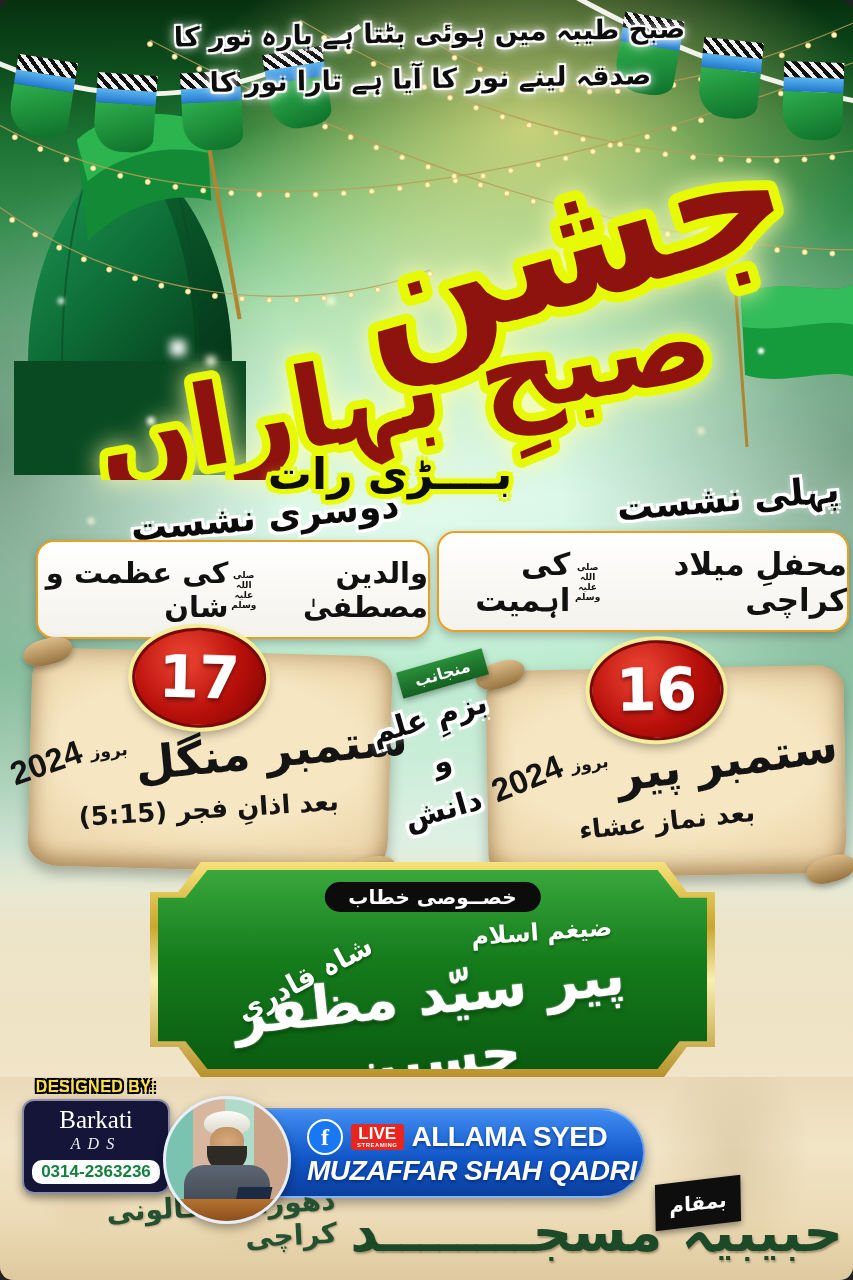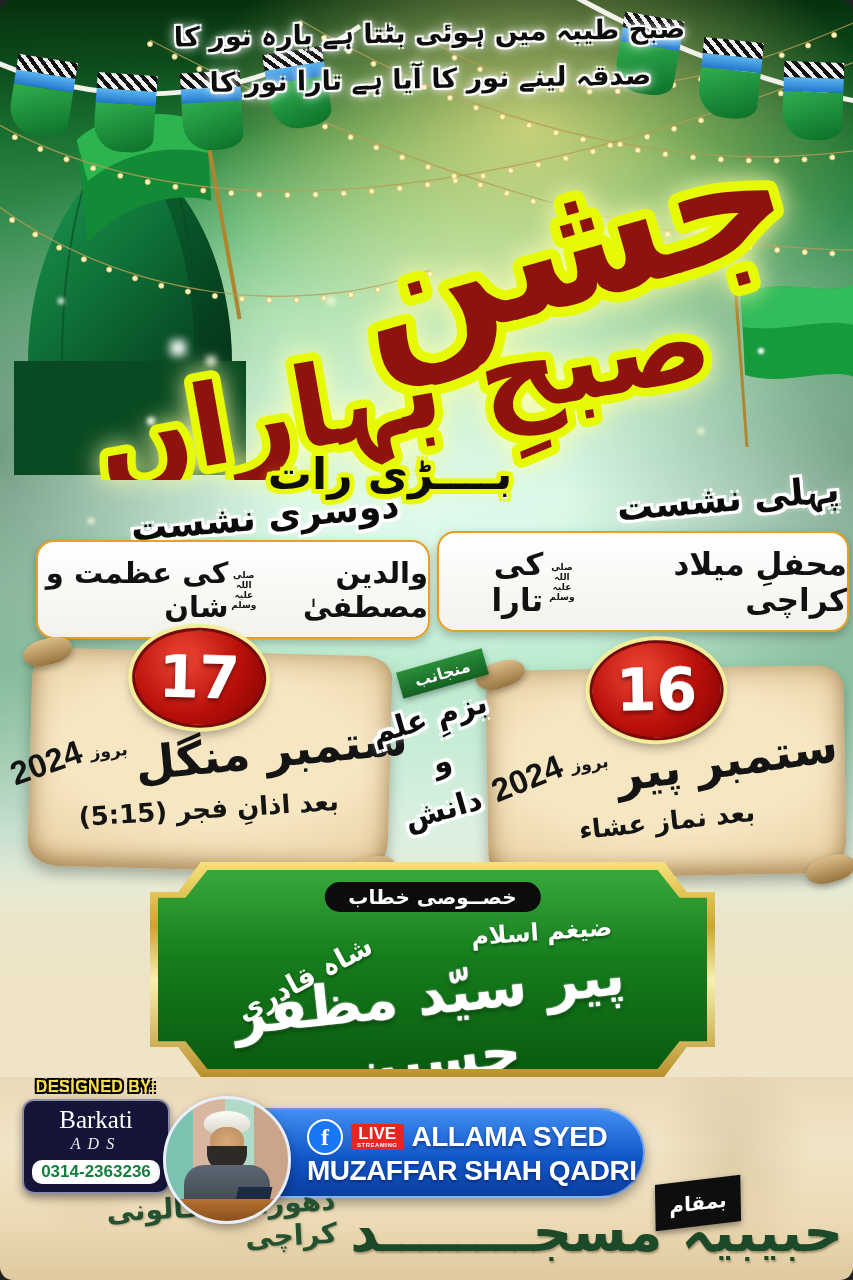--- a/index.html
+++ b/index.html
@@ -135,21 +135,21 @@
     font-family:"Liberation Sans",sans-serif;}
   .lb-row{display:flex;align-items:center;gap:8px;}
   .fb{width:32px;height:32px;border-radius:50%;background:#1877f2;border:2px solid #fff;
     color:#fff;font-family:"Liberation Serif",serif;font-weight:bold;font-size:24px;
     display:flex;align-items:center;justify-content:center;line-height:1;}
   .live{background:#e8251f;color:#fff;text-align:center;padding:1px 6px;border-radius:3px;}
   .live .lv{font-size:17px;font-weight:800;line-height:17px;display:block;}
   .live .st{font-size:6px;font-weight:700;line-height:7px;display:block;letter-spacing:.5px;}
   .lb-n1,.lb-n2{color:#fff;font-weight:800;font-size:28px;letter-spacing:-.5px;
     text-shadow:0 2px 3px rgba(0,20,80,.5);white-space:nowrap;}
-  .lb-n2{margin-top:0px;}
+  .lb-n2{margin-top:0px;font-style:italic;}
   .photo{position:absolute;left:163px;top:1096px;width:122px;height:122px;border-radius:50%;
     border:3px solid #e8eefc;overflow:hidden;z-index:6;box-shadow:0 4px 10px rgba(0,0,0,.35);
     background:linear-gradient(90deg,#7ac3b0 0 22%,#d8b7a0 22% 48%,#b0dbc8 48% 72%,#caa58a 72%);}
   .photo div{position:absolute;}
   .ph-turban{top:12px;left:50%;transform:translateX(-50%);width:46px;height:24px;
     background:linear-gradient(180deg,#fdfdf8,#d8d4c8);border-radius:50% 50% 42% 42%;}
   .ph-face{top:28px;left:50%;transform:translateX(-50%);width:34px;height:30px;
     background:radial-gradient(#d9ab7c,#b98a5c);border-radius:45%;}
   .ph-beard{top:47px;left:50%;transform:translateX(-50%);width:40px;height:26px;
     background:#2e2a26;border-radius:0 0 50% 50%/0 0 70% 70%;}
@@ -383,21 +383,21 @@
   <svg class="title-svg" viewBox="0 0 853 380">
     <text class="ttl t1" x="585" y="200" transform="rotate(-16 585 200)">جشن</text>
     <text class="ttl t2" x="410" y="330" transform="rotate(-10 410 330)">صبحِ بہاراں</text>
   </svg>
   <div class="subtitle">بــــڑی رات</div>
 
   <div class="sess-label" style="left:608px;top:478px;width:240px">پہلی نشست</div>
   <div class="sess-panel" style="left:437px;top:531px;width:408px;height:97px;font-size:31px">
     <span>محفلِ میلاد کراچی</span>
     <span class="hon">صلی اللہ علیہ وسلم</span>
-    <span>کی تارا</span>
+    <span>کی اہمیت</span>
   </div>
 
   <div class="sess-label" style="left:115px;top:496px;width:300px">دوسری نشست</div>
   <div class="sess-panel" style="left:36px;top:540px;width:390px;height:95px;font-size:29px">
     <span>والدین مصطفیٰ</span>
     <span class="hon">صلی اللہ علیہ وسلم</span>
     <span>کی عظمت و شان</span>
   </div>
 
   <div class="scroll" style="left:487px;top:668px;width:358px;height:208px;transform:rotate(-1deg)">

